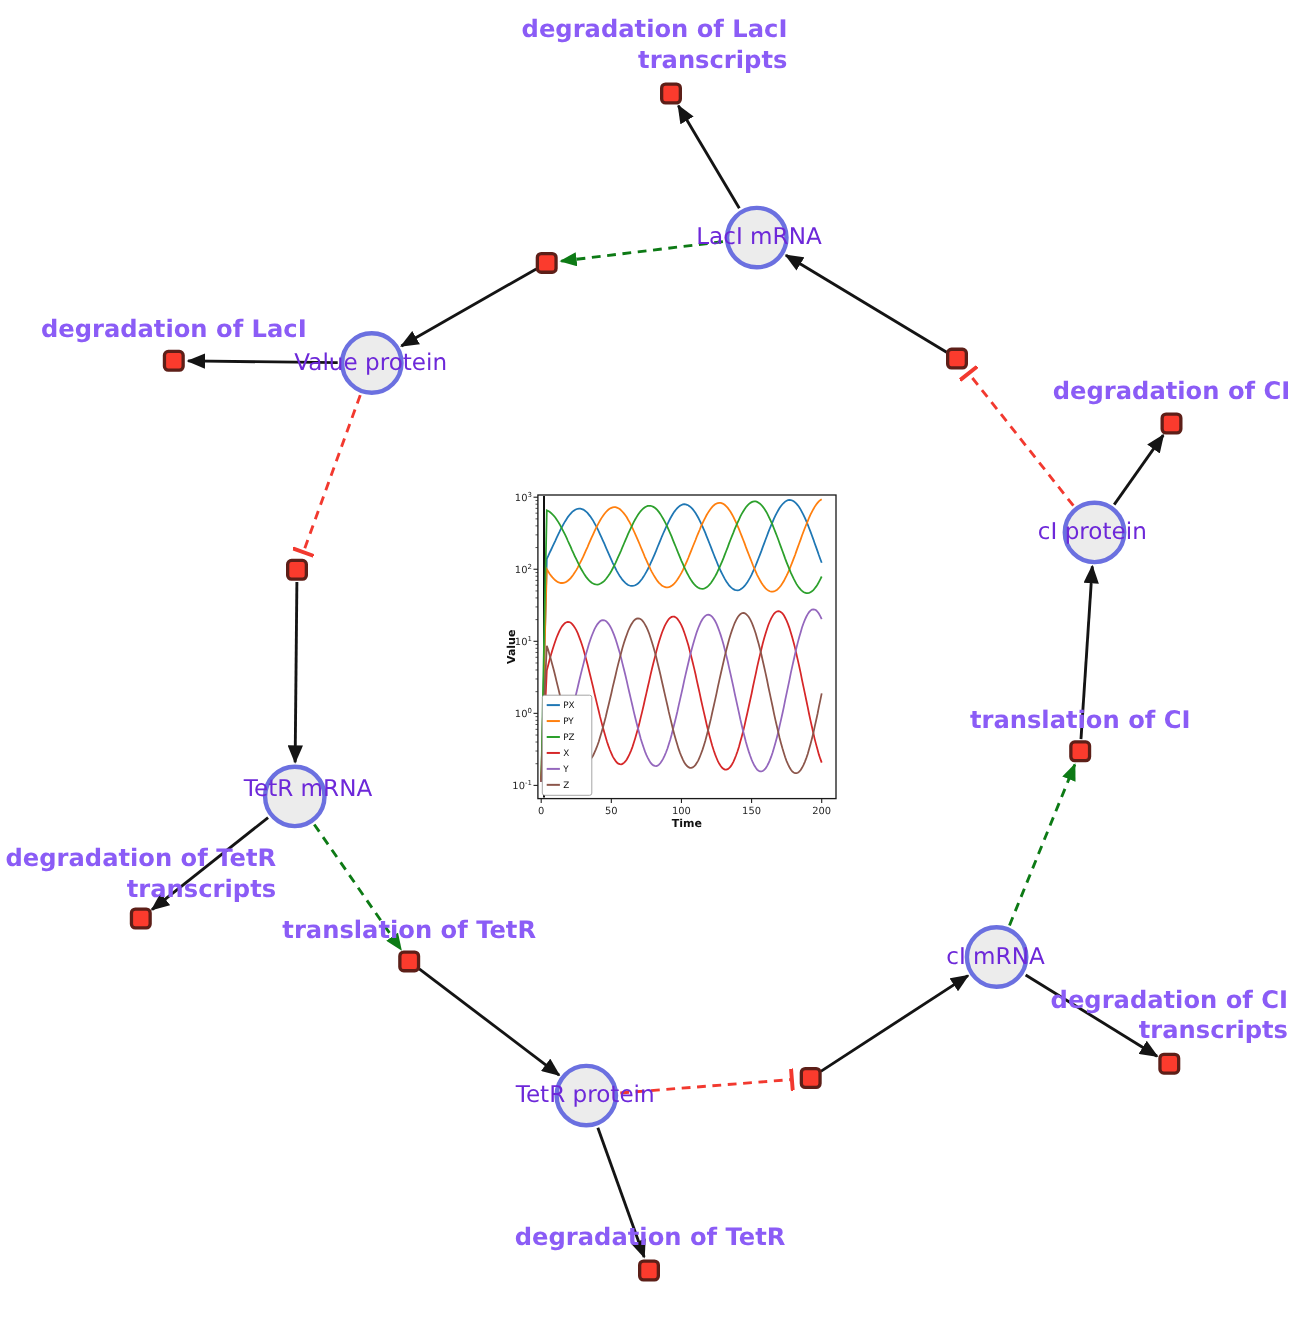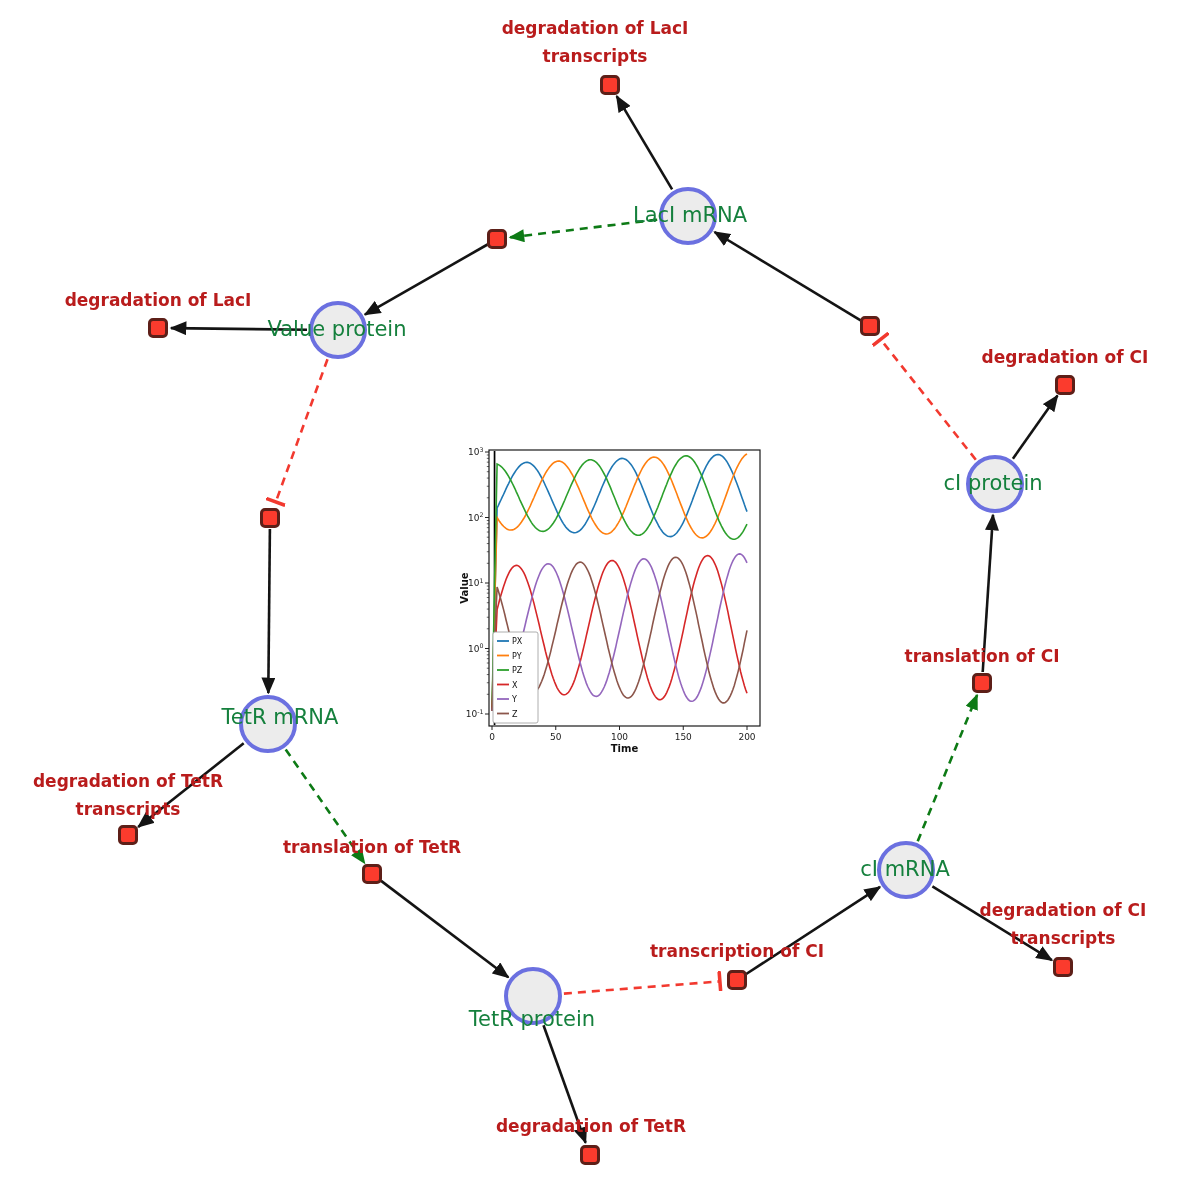--- a/index.html
+++ b/index.html
@@ -3,24 +3,24 @@
 <meta charset="utf-8">
 <style>
   html,body{margin:0;padding:0;background:#ffffff;font-family:"DejaVu Sans","Liberation Sans",sans-serif;}
   .stage{position:relative;width:1189px;height:1200px;background:#ffffff;overflow:hidden;}
   #edge-layer{position:absolute;left:0;top:0;width:1189px;height:1200px;z-index:1;}
   #node-layer{position:absolute;left:0;top:0;width:1189px;height:1200px;z-index:2;}
   .species{position:absolute;width:58px;height:58px;border-radius:50%;background:#ececec;
            border:4px solid #6b70e0;box-sizing:border-box;transform:translate(-50%,-50%);}
   .reaction{position:absolute;width:20px;height:20px;background:#fb3b2d;border:3px solid #5d1f18;
             border-radius:5px;box-sizing:border-box;transform:translate(-50%,-50%);}
-  .species-label{position:absolute;transform:translate(-50%,-50%);font-size:21px;color:#15803d;
+  .species-label{position:absolute;transform:translate(-50%,-50%);font-size:21px;color:#6d28d9;
                  white-space:nowrap;z-index:3;}
-  .reaction-label{position:absolute;transform:translate(-50%,-50%);font-size:17px;font-weight:bold;
-                  color:#b91c1c;white-space:nowrap;text-align:center;line-height:28px;z-index:3;}
+  .reaction-label{position:absolute;transform:translate(-50%,-50%);font-size:22px;font-weight:bold;
+                  color:#8b5cf6;white-space:nowrap;text-align:right;line-height:28px;z-index:3;}
   #chart{position:absolute;left:460px;top:440px;width:320px;height:330px;z-index:4;
          font-family:"DejaVu Sans","Liberation Sans",sans-serif;}
 </style>
 </head>
 <body>
 
 <div class="stage">
   <svg id="edge-layer" width="1189" height="1200" viewBox="0 0 1189 1200">
       <defs>
         <marker id="arrowBlack" viewBox="0 0 12 10" refX="11" refY="5" markerWidth="17" markerHeight="14" orient="auto" markerUnits="userSpaceOnUse">
@@ -67,21 +67,21 @@
       </div>
       <div class="species" style="left: 268px; top: 724px;"></div>
       <div class="species-label" style="left: 268px; top: 717px; margin-left: 12px;">
         <div>TetR mRNA</div>
       </div>
       <div class="species" style="left: 906px; top: 870px;"></div>
       <div class="species-label" style="left: 905px; top: 869px; text-align: right;">
         <div>cI mRNA</div>
       </div>
       <div class="species" style="left: 533px; top: 996px;"></div>
-      <div class="species-label" style="left: 532px; top: 995px; margin-top: 24px;">
+      <div class="species-label" style="left: 532px; top: 995px;">
         <div>TetR protein</div>
       </div>
       <div class="reaction" style="left: 610px; top: 85px;"></div>
       <div class="reaction-label" style="left: 595px; top: 42px;">
         <div>degradation of LacI</div>
         <div>transcripts</div>
       </div>
       <div class="reaction" style="left: 497px; top: 239px;"></div>
       <div class="reaction" style="left: 870px; top: 326px;"></div>
       <div class="reaction" style="left: 158px; top: 328px;"></div>
@@ -100,23 +100,20 @@
       </div>
       <div class="reaction" style="left: 372px; top: 874px;"></div>
       <div class="reaction-label" style="left: 372px; top: 847px;">
         <div>translation of TetR</div>
       </div>
       <div class="reaction" style="left: 982px; top: 683px;"></div>
       <div class="reaction-label" style="left: 982px; top: 656px;">
         <div>translation of CI</div>
       </div>
       <div class="reaction" style="left: 737px; top: 980px;"></div>
-      <div class="reaction-label" style="left: 737px; top: 951px;">
-        <div>transcription of CI</div>
-      </div>
       <div class="reaction" style="left: 1063px; top: 967px;"></div>
       <div class="reaction-label" style="left: 1063px; top: 924px;">
         <div>degradation of CI</div>
         <div>transcripts</div>
       </div>
       <div class="reaction" style="left: 590px; top: 1155px;"></div>
       <div class="reaction-label" style="left: 591px; top: 1126px;">
         <div>degradation of TetR</div>
       </div>
     </div>

